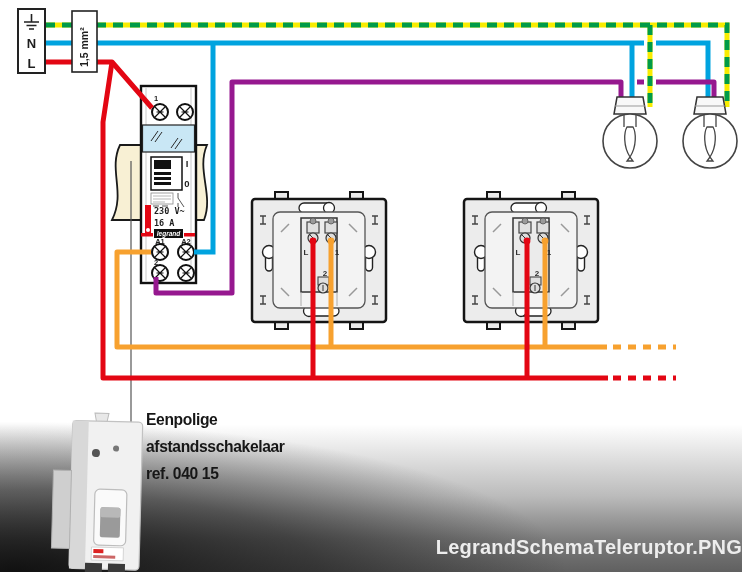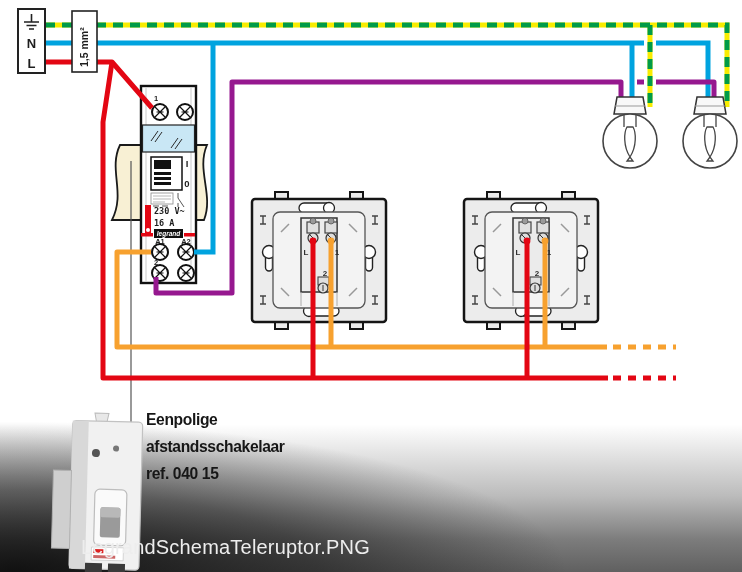--- a/index.html
+++ b/index.html
@@ -13,23 +13,23 @@
       radial-gradient(120% 135% at 2% 100%, rgba(12,12,12,0.94) 0%, rgba(15,15,15,0.55) 34%, rgba(15,15,15,0) 62%),
       linear-gradient(to bottom, rgba(255,255,255,0) 0%, rgba(230,230,230,0) 18%, rgba(175,175,175,0.85) 58%, rgba(120,120,120,0.97) 82%, rgba(96,96,96,1) 100%);
   }
   svg.diagram{position:absolute;left:0;top:0;z-index:2;}
   .caption{
     position:absolute;left:146px;top:406px;z-index:3;color:#161616;
     font-weight:700;font-size:17px;line-height:27px;letter-spacing:-0.4px;
     transform:scaleX(0.92);transform-origin:left top;
   }
   .footer-bar{
-    position:absolute;left:0;right:0;top:536px;z-index:3;text-align:left;
+    position:absolute;left:0;right:0;top:536px;z-index:3;text-align:right;
     padding-left:81px;box-sizing:border-box;
-    color:#ededed;font-weight:400;font-size:20px;letter-spacing:0.2px;
+    color:#ededed;font-weight:700;font-size:20px;letter-spacing:0.2px;
   }
   text{font-family:"Liberation Sans",sans-serif;fill:#1d1d1d;}
   .lbl-nl{font-size:13px;font-weight:700;}
   .lbl-size{font-size:10.5px;font-weight:600;}
   .lbl-sm{font-size:7.5px;font-weight:700;}
   .lbl-rate{font-size:8.5px;font-weight:700;font-family:"DejaVu Sans Mono",monospace;}
   .lbl-io{font-size:9.5px;font-weight:700;}
   .lbl-brand{font-size:6.5px;font-weight:700;font-style:italic;fill:#ffffff;}
   .lbl-pb{font-size:8px;font-weight:700;fill:#2c2c2c;}
 </style>

